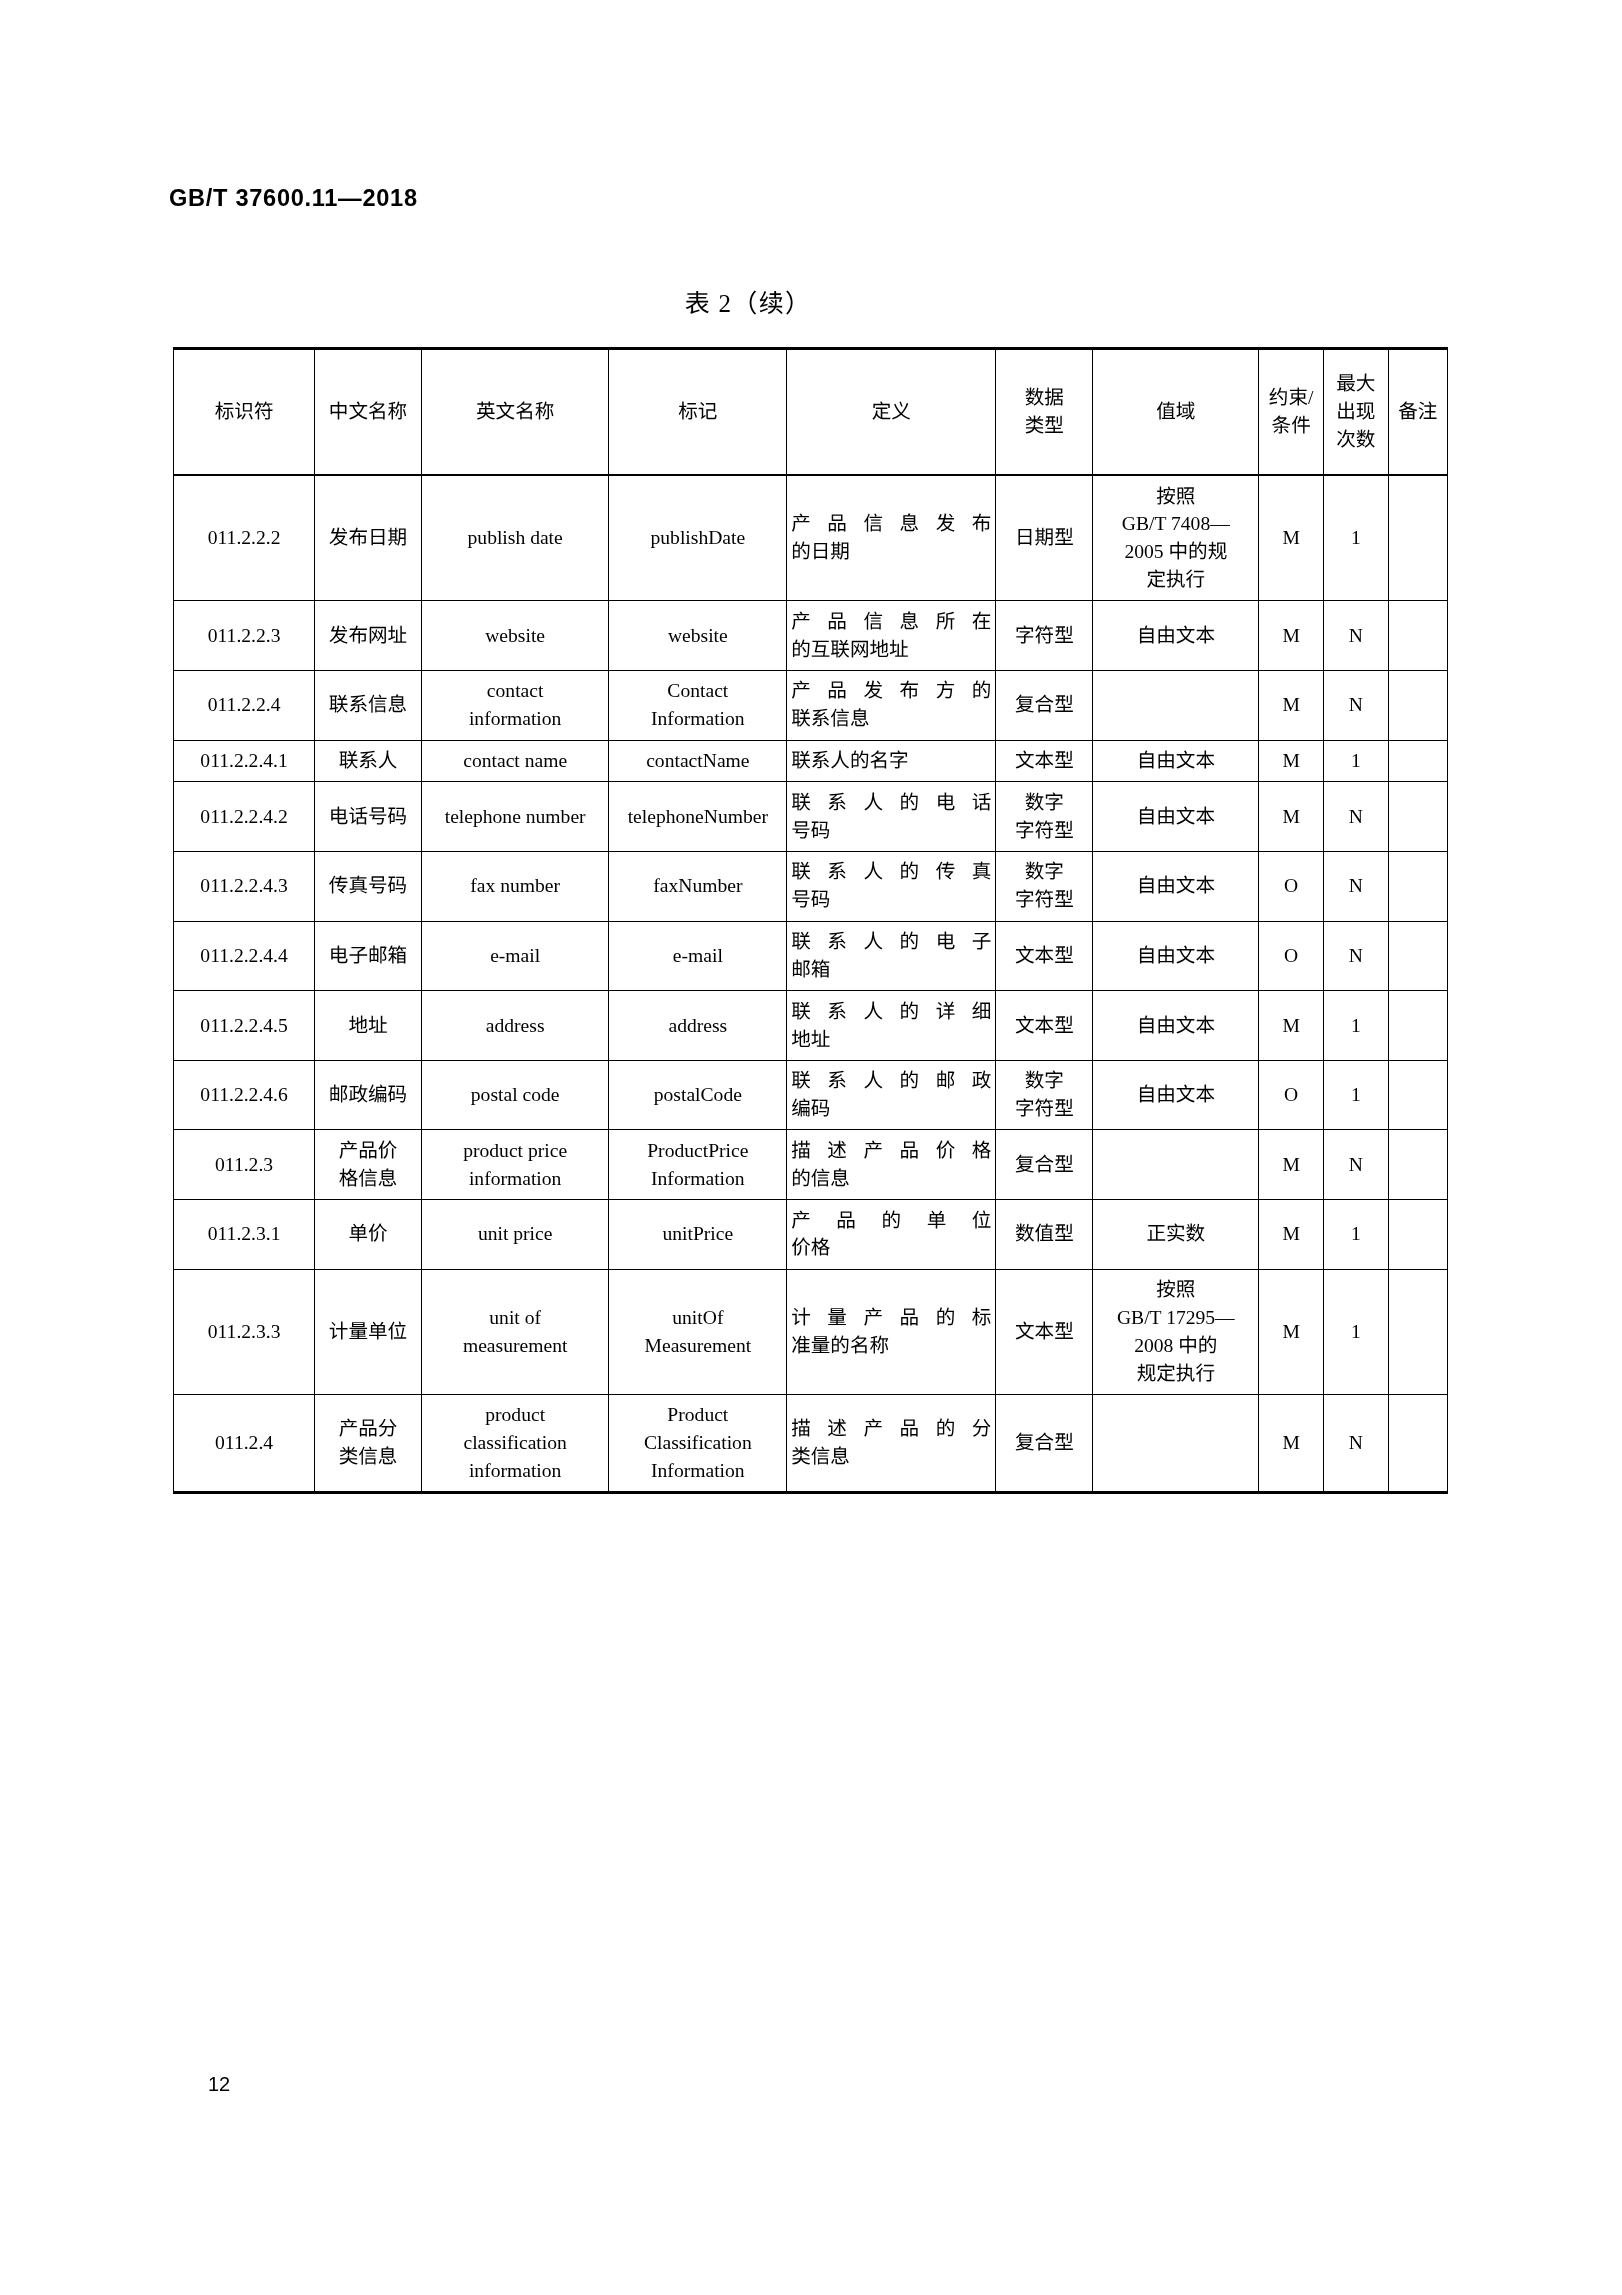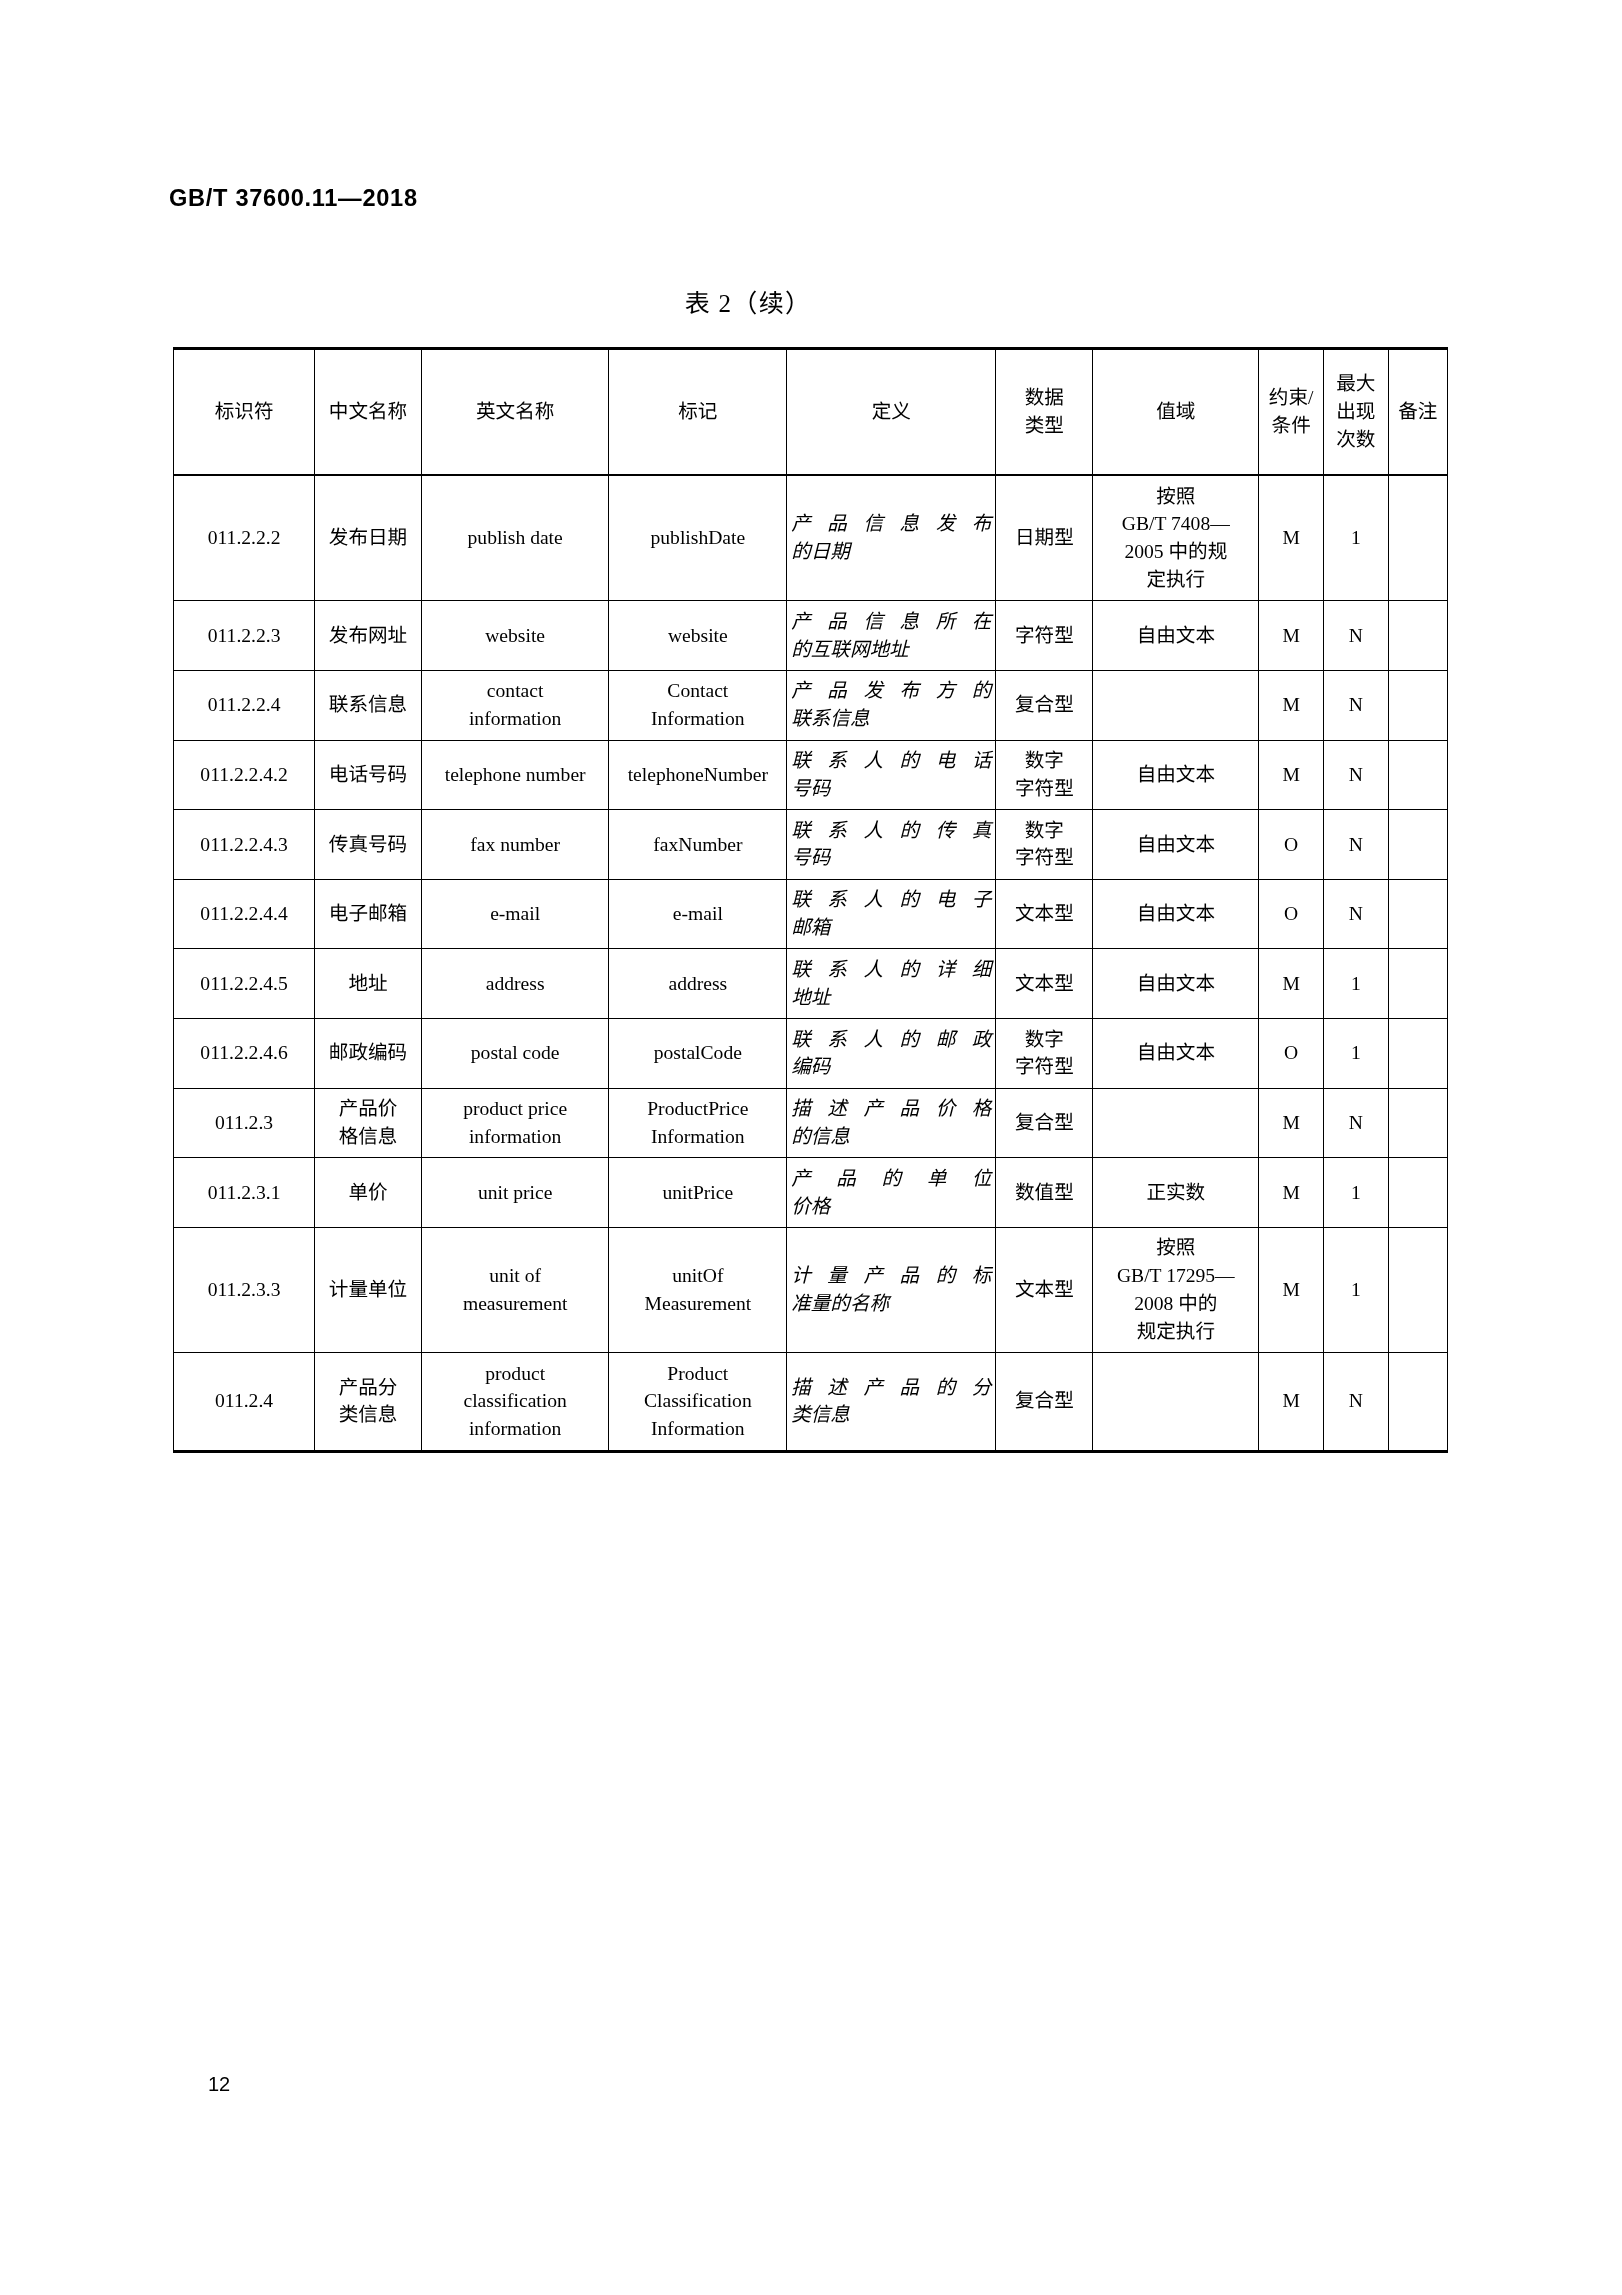--- a/index.html
+++ b/index.html
@@ -98,21 +98,20 @@
   col.c-range { width: 154px; }
   col.c-con   { width: 60px;  }
   col.c-occ   { width: 60px;  }
   col.c-rem   { width: 55px;  }
 
   
   .just {
     text-align: justify;
     text-align-last: justify;
     display: block;
-    font-style: italic;
   }
   .just .lastline {
     text-align: right;
     text-align-last: left;
     display: block;
   }
 
   .stack { display: block; }
   .stack span { display: block; }
 
@@ -243,20 +242,40 @@
             <td>
               <span class="just"><span>产品发布方的</span><span class="lastline">联系信息</span></span>
             </td>
             <td>复合型</td>
             <td></td>
             <td>M</td>
             <td>N</td>
             <td></td>
           </tr>
           <tr>
+            <td class="nowrap">011.2.2.4.1</td>
+            <td>联系人</td>
+            <td>contact name</td>
+            <td>contactName</td>
+            <td>
+              <span class="just">
+                <span class="lastline">联系人的名字</span>
+              </span>
+            </td>
+            <td>文本型</td>
+            <td>
+              <span class="stack">
+                <span>自由文本</span>
+              </span>
+            </td>
+            <td>M</td>
+            <td>1</td>
+            <td></td>
+          </tr>
+          <tr>
             <td class="nowrap">011.2.2.4.2</td>
             <td>电话号码</td>
             <td>telephone number</td>
             <td>telephoneNumber</td>
             <td>
               <span class="just"><span>联系人的电话</span><span class="lastline">号码</span></span>
             </td>
             <td>
               <span class="stack">
                 <span>数字</span>

